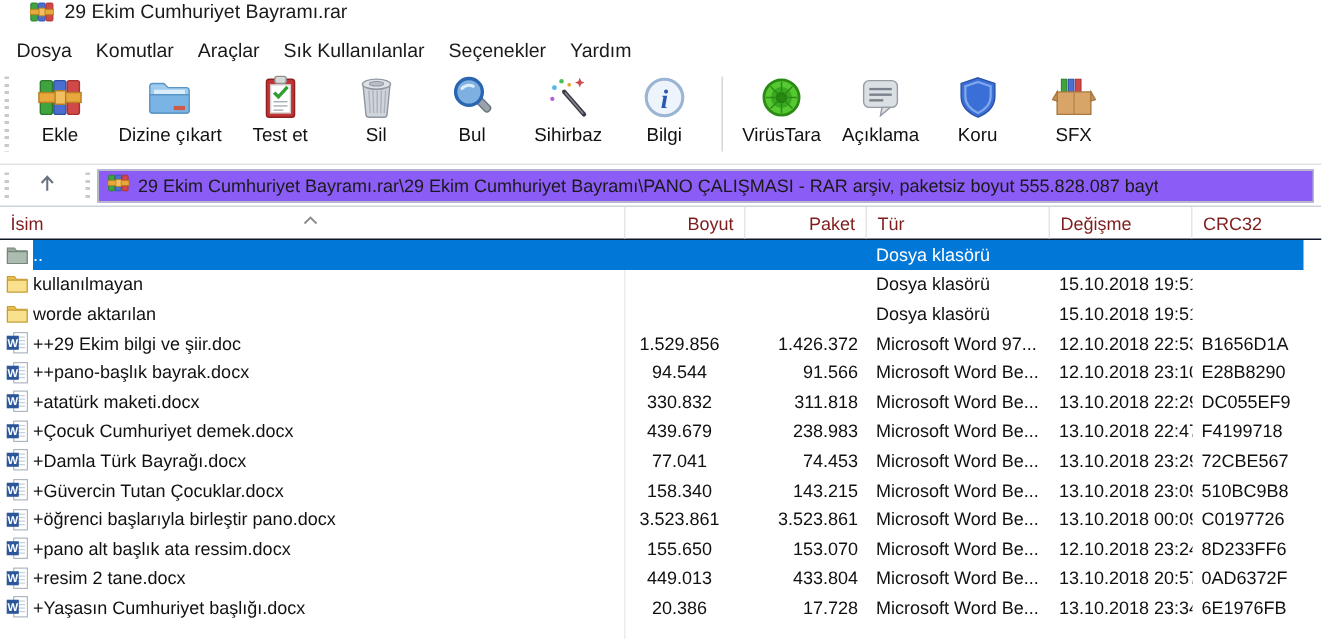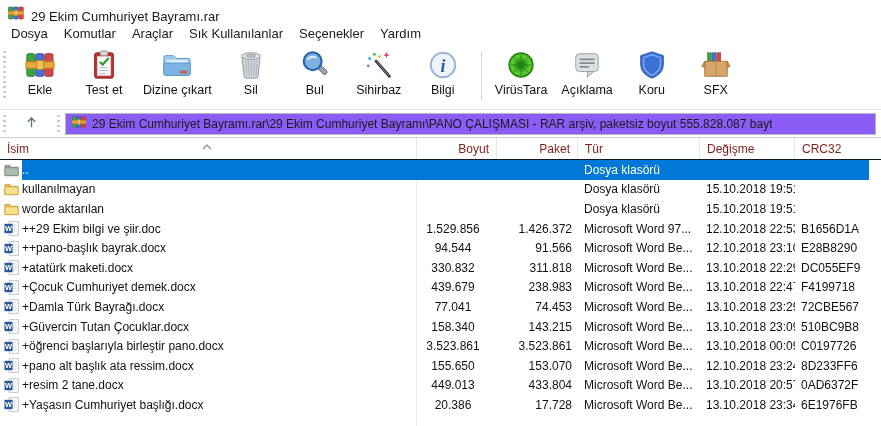--- a/index.html
+++ b/index.html
@@ -1,19 +1,19 @@
 <!DOCTYPE html>
 <html><head>
 <meta charset="utf-8">
 <style>
   html,body{margin:0;padding:0}
   body{width:881px;height:426px;overflow:hidden;background:#fff;
        font-family:"Liberation Sans",sans-serif;font-size:12px;color:#111;position:relative}
   
-  .titlebar{height:24px;display:flex;align-items:flex-end;padding-left:8px;gap:7px}
+  .titlebar{height:24px;display:flex;align-items:flex-start;padding-left:20px;gap:7px}
   .title{font-size:13px;color:#1a1a1a;white-space:nowrap}
   
   .menubar{height:20px;display:flex;align-items:flex-start;padding-left:3px}
   .menu-item{padding:2px 8px;font-size:13px;color:#1a1a1a;cursor:default}
   
   .toolbar{height:63px;border-bottom:1px solid #e2e2e2;display:flex;align-items:flex-start;padding-top:2px}
   .gripper{width:3px;height:50px;margin:5px 2px 0 3px;flex:none;
            background:repeating-linear-gradient(#c7cacf 0 2px,transparent 2px 5px)}
   .tb-btn{display:flex;flex-direction:column;align-items:center;min-width:50px;padding:2px 7px 0;cursor:default}
   .tb-icon{width:34px;height:34px;display:flex;align-items:center;justify-content:center}
@@ -86,42 +86,42 @@
       <rect x="1" y="12.5" width="30" height="7" fill="#e8a83d" stroke="#b87f20"></rect>
       <rect x="12.5" y="11.2" width="7.5" height="9.6" fill="#f0c060" stroke="#b87f20"></rect>
     </svg>
       </span>
     <span class="tb-label">Ekle</span>
   </div>
 
   <div class="tb-btn">
     <span class="tb-icon">
         <svg width="30" height="30" viewBox="0 0 32 32">
+      <path d="M2 8 q0-2 2-2 h8 l3 3 h13 q2 0 2 2 v14 q0 2 -2 2 H4 q-2 0 -2-2 Z" fill="#9ecbee" stroke="#5a96c8"></path>
+      <rect x="5" y="10.5" width="22" height="3" fill="#dcedfa"></rect>
+      <path d="M2 14 h28 v11 q0 2 -2 2 H4 q-2 0 -2-2 Z" fill="#7ab4e4" stroke="#5a96c8"></path>
+      <rect x="19" y="22" width="8" height="3" fill="#d05a4a"></rect>
+    </svg>
+      </span>
+    <span class="tb-label">Dizine çıkart</span>
+  </div>
+
+  <div class="tb-btn">
+    <span class="tb-icon">
+        <svg width="30" height="30" viewBox="0 0 32 32">
       <rect x="6" y="3" width="20" height="27" rx="2" fill="#c03434" stroke="#8e2020"></rect>
       <rect x="12" y="1" width="8" height="5" rx="1.5" fill="#d8d8d8" stroke="#909090"></rect>
       <rect x="9" y="7" width="14" height="20" fill="#fff" stroke="#d8d0d0"></rect>
       <path d="M11.5 12.5 l3 3 l6.5-7" stroke="#2f9e2f" stroke-width="2.4" fill="none"></path>
       <line x1="11" y1="19" x2="21" y2="19" stroke="#a8b0b8"></line>
       <line x1="11" y1="22" x2="21" y2="22" stroke="#a8b0b8"></line>
       <line x1="11" y1="25" x2="18" y2="25" stroke="#a8b0b8"></line>
     </svg>
       </span>
     <span class="tb-label">Test et</span>
-  </div>
-
-  <div class="tb-btn">
-    <span class="tb-icon">
-        <svg width="30" height="30" viewBox="0 0 32 32">
-      <path d="M2 8 q0-2 2-2 h8 l3 3 h13 q2 0 2 2 v14 q0 2 -2 2 H4 q-2 0 -2-2 Z" fill="#9ecbee" stroke="#5a96c8"></path>
-      <rect x="5" y="10.5" width="22" height="3" fill="#dcedfa"></rect>
-      <path d="M2 14 h28 v11 q0 2 -2 2 H4 q-2 0 -2-2 Z" fill="#7ab4e4" stroke="#5a96c8"></path>
-      <rect x="19" y="22" width="8" height="3" fill="#d05a4a"></rect>
-    </svg>
-      </span>
-    <span class="tb-label">Dizine çıkart</span>
   </div>
 
 
   <div class="tb-btn">
     <span class="tb-icon">
         <svg width="30" height="30" viewBox="0 0 32 32">
       <path d="M6.5 8 L8.5 28 q0.2 2 2 2 h11 q1.8 0 2 -2 L25.5 8" fill="#cfd5db" stroke="#8f969e"></path>
       <line x1="10.5" y1="11" x2="11.5" y2="27" stroke="#aab2ba"></line>
       <line x1="13.5" y1="11" x2="14" y2="27" stroke="#aab2ba"></line>
       <line x1="16.5" y1="11" x2="16.5" y2="27" stroke="#aab2ba"></line>

